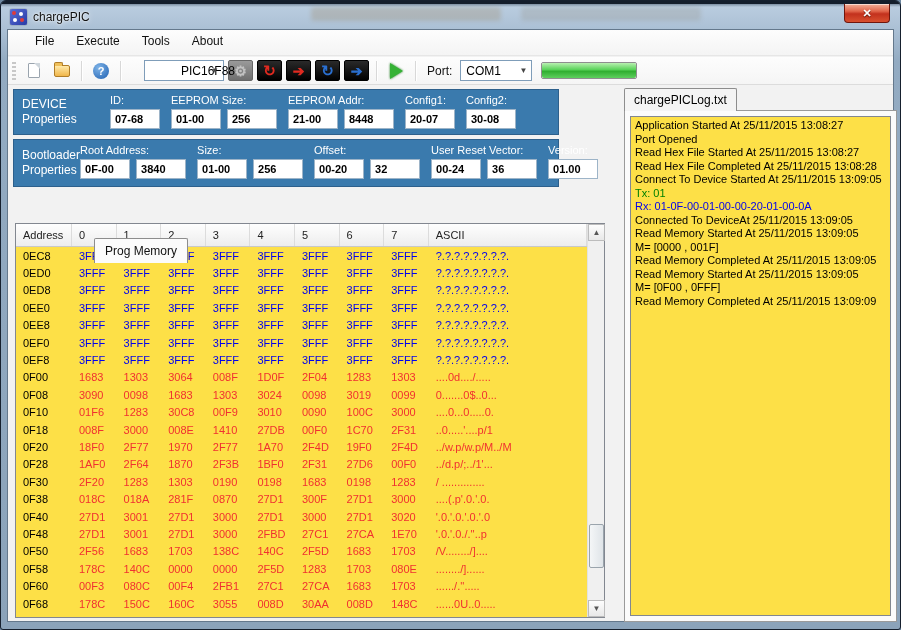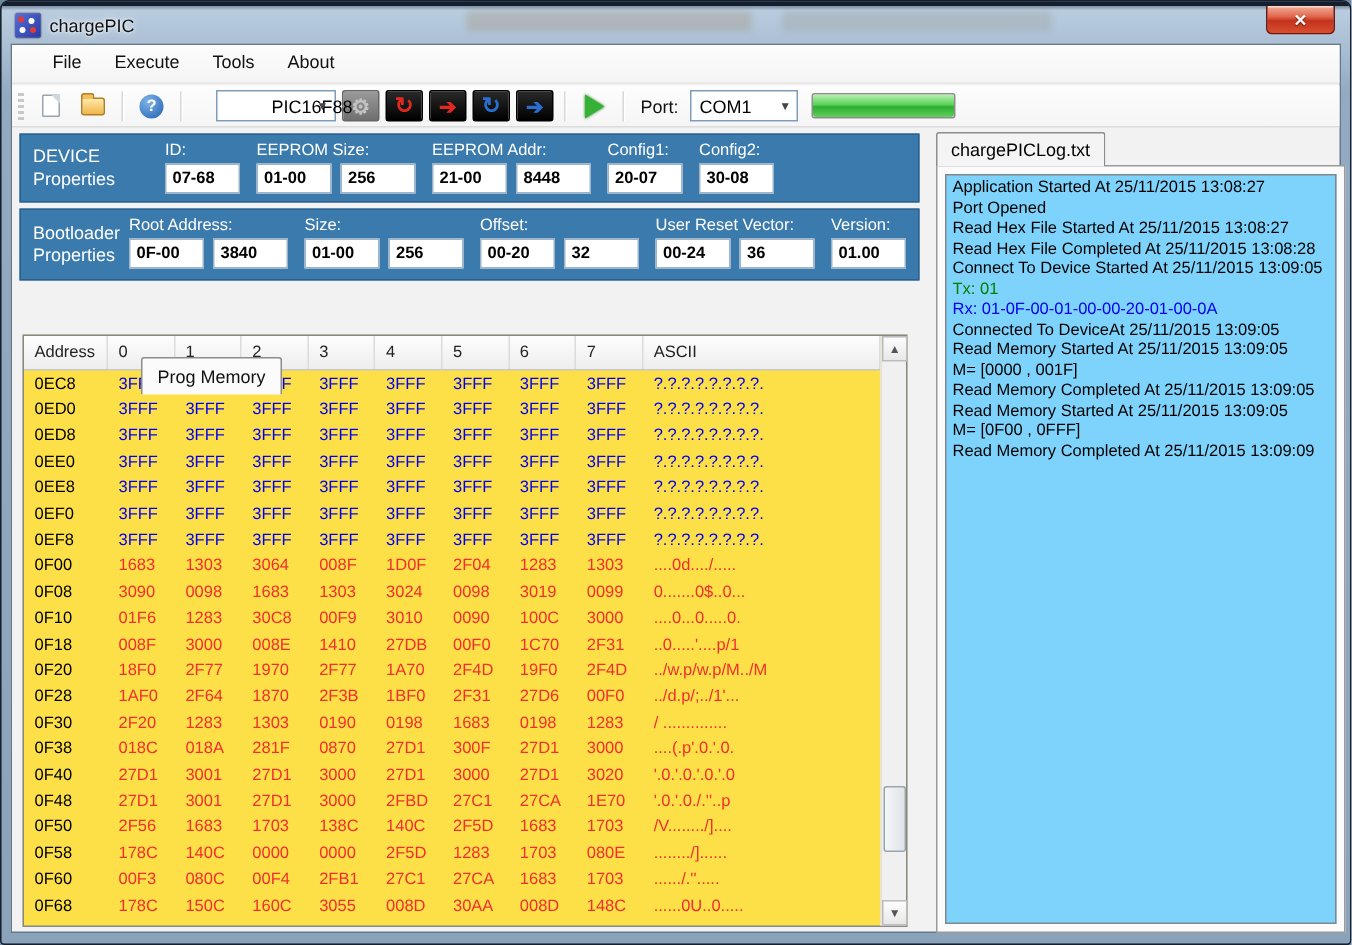--- a/index.html
+++ b/index.html
@@ -61,21 +61,21 @@
   .g-red { color:#e02a20; } .g-blue { color:#2a6fd0; }
   .glyph-cycle { font-size:15px; line-height:1; } .glyph-arrow { font-size:14px; line-height:1; }
   .gear { color:#c2c2c2; font-size:14px; }
   .icon-play { width:0; height:0; border-left:13px solid #35b235; border-top:8px solid transparent; border-bottom:8px solid transparent; filter:drop-shadow(0 0 1px #1d7a1d); }
   .port-label { font-size:12px; color:#111; margin:0 4px 0 4px; }
   .progress { width:96px; height:17px; border:1px solid #8e8e8e; border-radius:2px; background:#e8e8e8; margin-left:5px; overflow:hidden; }
   .progress .fill { height:100%; width:100%; border-radius:2px;
     background:linear-gradient(180deg,#b8f0b0 0%,#58d258 45%,#2fae2f 55%,#5ecf5e 100%); }
 
   
-  .bluepanel { position:absolute; left:5px; width:600px; background:#3a7aad; border:1px solid #2d608c; color:#fff; display:flex; padding:4px 8px 5px 8px; }
+  .bluepanel { position:absolute; left:5px; width:546px; background:#3a7aad; border:1px solid #2d608c; color:#fff; display:flex; padding:4px 8px 5px 8px; }
   .panel-device { top:59px; height:46px; }
   .panel-boot { top:109px; height:48px; }
   .panel-title { width:88px; font-size:12px; display:flex; flex-direction:column; justify-content:center; line-height:15px; }
   .fields { display:flex; flex:1; gap:11px; }
   .field-group { display:flex; flex-direction:column; }
   .field-label { font-size:11px; margin-bottom:3px; white-space:nowrap; }
   .field-boxes { display:flex; gap:6px; }
   .vbox { min-width:50px; padding:0 4px; height:20px; background:#fff; border:1px solid #9db4c8; color:#000; font-size:11px; font-weight:bold; display:flex; align-items:center; }
 
   
@@ -101,21 +101,21 @@
   .sbtn { position:absolute; left:0; width:17px; height:17px; background:linear-gradient(180deg,#fdfdfd,#e8e8e8); border:1px solid #bcbcbc; color:#555; font-size:8px; display:flex; align-items:center; justify-content:center; }
   .sb-up { top:0; } .sb-dn { bottom:0; }
   .sthumb { position:absolute; left:1px; width:15px; height:44px; top:300px; border:1px solid #9aa4ac; border-radius:2px;
     background:linear-gradient(90deg,#f4f6f7,#dfe4e8); }
 
   
   .log-tab { position:absolute; left:616px; top:58px; height:23px; padding:4px 9px 0 9px; font-size:12px;
     background:#f4f4f4; border:1px solid #8d8d8d; border-bottom:none; border-radius:2px 2px 0 0; z-index:2; }
   .log-outer { position:absolute; left:616px; top:80px; width:273px; height:512px;
     background:#fbfbfb; border:1px solid #9a9a9a; padding:5px; }
-  .log-box { width:100%; height:100%; background:#7dd3fc; border:1px solid #828790; padding:2px 4px; overflow:hidden; }
+  .log-box { width:100%; height:100%; background:#fde047; border:1px solid #828790; padding:2px 4px; overflow:hidden; }
   .logline { font-size:11px; line-height:13.5px; color:#000; word-wrap:break-word; }
   .logline.c-green { color:#008000; }
   .logline.c-blue { color:#0000ee; }
 </style>
 </head>
 <body>
 
 <div class="window">
   <div class="glass-smudge sm1"></div>
   <div class="glass-smudge sm2"></div>

